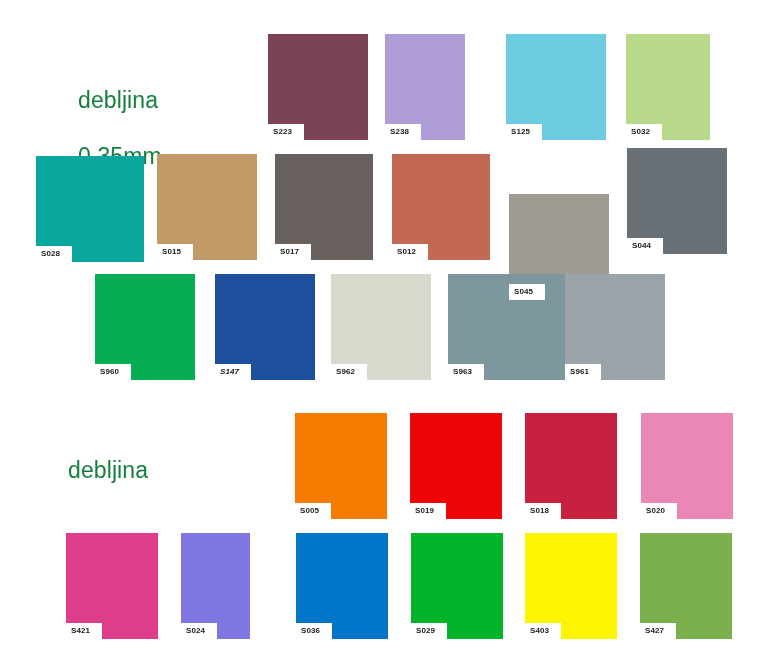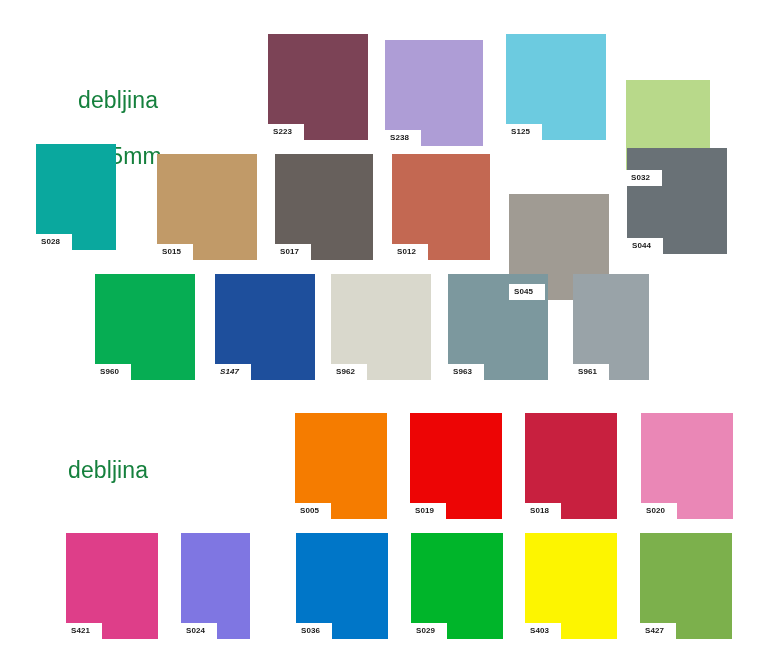--- a/index.html
+++ b/index.html
@@ -72,33 +72,33 @@
 
   <div class="section-label" style="left:68px; top:428px;">
     <div>debljina</div>
   </div>
 
   <div id="swatch-layer">
       <div class="swatch" style="left: 268px; top: 34px; width: 100px; height: 106px;">
         <div class="swatch-color" style="background: rgb(124, 67, 86);"></div>
         <div class="swatch-tag">S223</div>
       </div>
-      <div class="swatch" style="left: 385px; top: 34px; width: 98px; height: 106px; margin-top: 6px;">
+      <div class="swatch" style="left: 385px; top: 34px; width: 80px; height: 106px;">
         <div class="swatch-color" style="background: rgb(174, 157, 214);"></div>
         <div class="swatch-tag">S238</div>
       </div>
       <div class="swatch" style="left: 506px; top: 34px; width: 100px; height: 106px;">
         <div class="swatch-color" style="background: rgb(108, 203, 224);"></div>
         <div class="swatch-tag">S125</div>
       </div>
-      <div class="swatch" style="left: 626px; top: 34px; width: 84px; height: 106px; margin-top: 46px;">
+      <div class="swatch" style="left: 626px; top: 34px; width: 84px; height: 106px;">
         <div class="swatch-color" style="background: rgb(184, 217, 138);"></div>
         <div class="swatch-tag">S032</div>
       </div>
-      <div class="swatch" style="left: 36px; top: 144px; width: 80px; height: 106px;">
+      <div class="swatch" style="left: 36px; top: 156px; width: 108px; height: 106px;">
         <div class="swatch-color" style="background: rgb(10, 168, 158);"></div>
         <div class="swatch-tag">S028</div>
       </div>
       <div class="swatch" style="left: 157px; top: 154px; width: 100px; height: 106px;">
         <div class="swatch-color" style="background: rgb(193, 154, 104);"></div>
         <div class="swatch-tag">S015</div>
       </div>
       <div class="swatch" style="left: 275px; top: 154px; width: 98px; height: 106px;">
         <div class="swatch-color" style="background: rgb(103, 96, 92);"></div>
         <div class="swatch-tag">S017</div>
@@ -120,25 +120,25 @@
         <div class="swatch-tag">S960</div>
       </div>
       <div class="swatch" style="left: 215px; top: 274px; width: 100px; height: 106px; font-style: italic;">
         <div class="swatch-color" style="background: rgb(30, 79, 156);"></div>
         <div class="swatch-tag">S147</div>
       </div>
       <div class="swatch" style="left: 331px; top: 274px; width: 100px; height: 106px;">
         <div class="swatch-color" style="background: rgb(217, 216, 204);"></div>
         <div class="swatch-tag">S962</div>
       </div>
-      <div class="swatch" style="left: 448px; top: 274px; width: 100px; height: 106px;">
+      <div class="swatch" style="left: 448px; top: 274px; width: 120px; height: 106px;">
         <div class="swatch-color" style="background: rgb(124, 152, 158);"></div>
         <div class="swatch-tag">S963</div>
       </div>
-      <div class="swatch" style="left: 565px; top: 274px; width: 76px; height: 106px; margin-left: 8px;">
+      <div class="swatch" style="left: 565px; top: 274px; width: 100px; height: 106px;">
         <div class="swatch-color" style="background: rgb(153, 163, 168);"></div>
         <div class="swatch-tag">S961</div>
       </div>
       <div class="swatch" style="left: 295px; top: 413px; width: 92px; height: 106px;">
         <div class="swatch-color" style="background: rgb(245, 124, 0);"></div>
         <div class="swatch-tag">S005</div>
       </div>
       <div class="swatch" style="left: 410px; top: 413px; width: 92px; height: 106px;">
         <div class="swatch-color" style="background: rgb(237, 5, 5);"></div>
         <div class="swatch-tag">S019</div>

